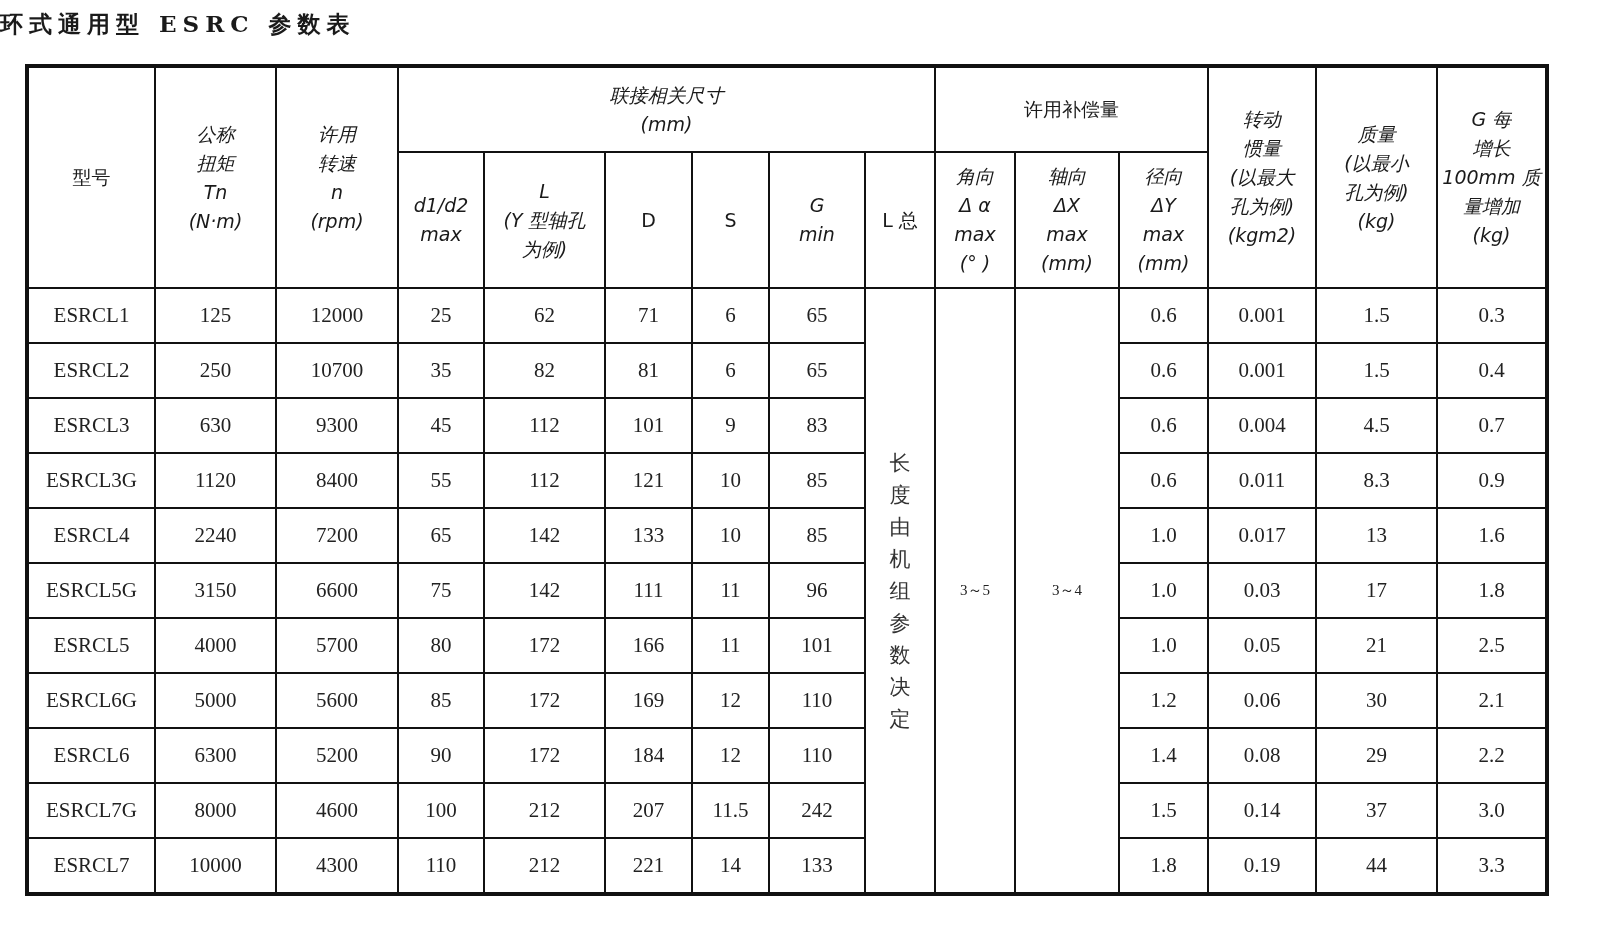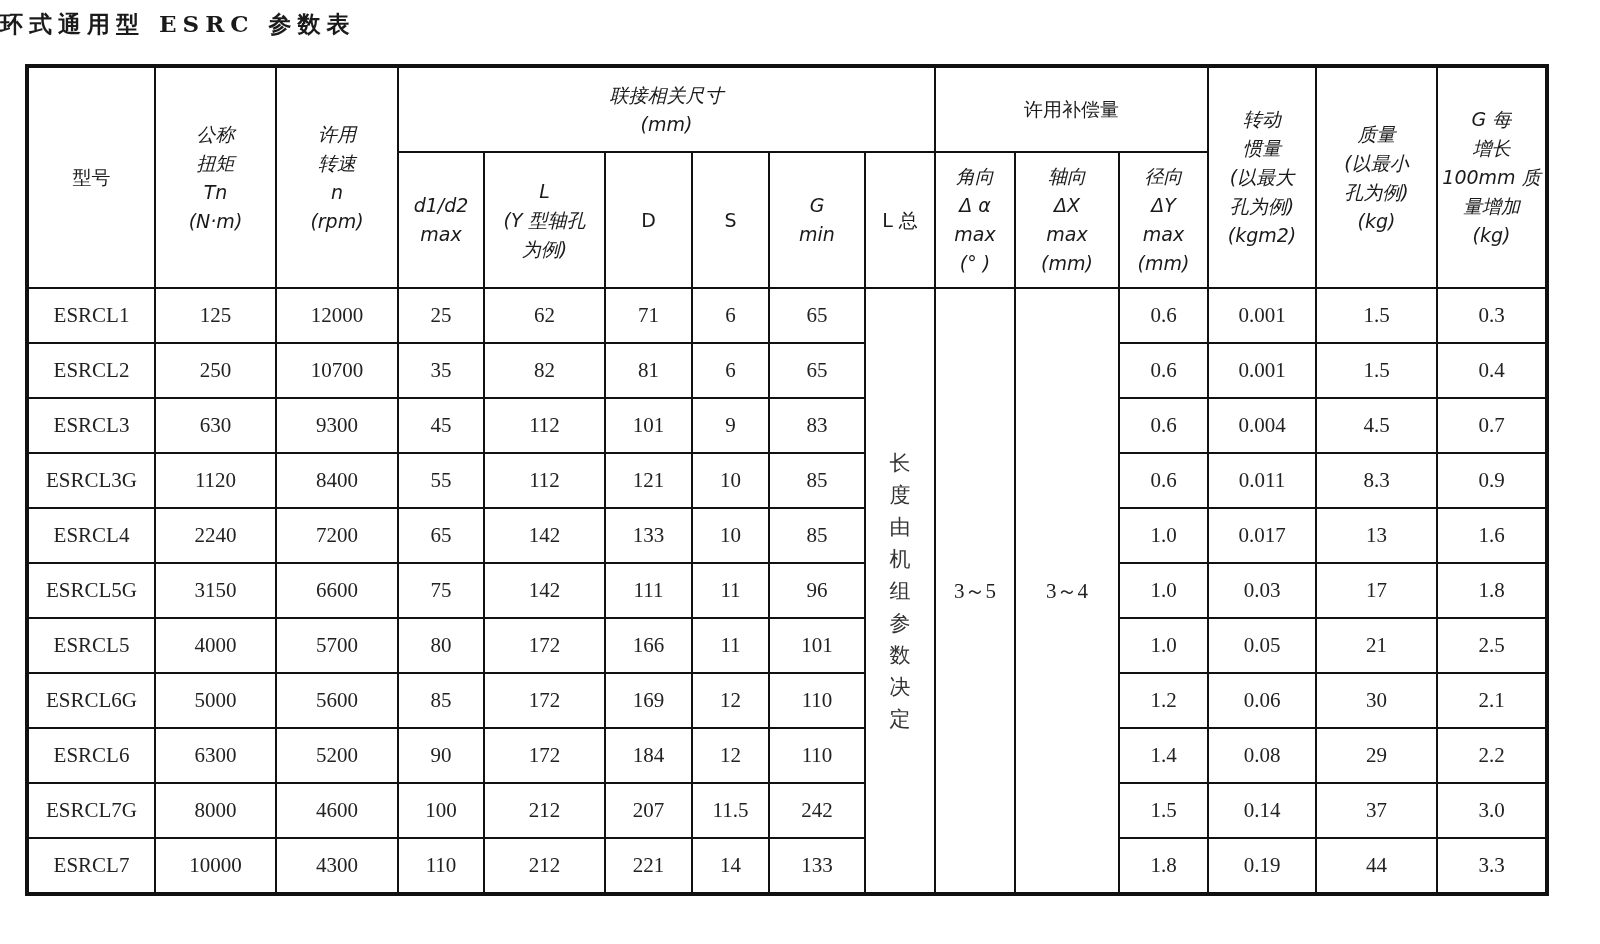--- a/index.html
+++ b/index.html
@@ -13,21 +13,21 @@
   table.spec td, table.spec th { border: 2px solid #111; padding: 0; text-align: center;
                vertical-align: middle; font-weight: normal; }
   th { font-size: 19px; line-height: 29px; font-family: "DejaVu Sans", sans-serif; }
   th.grp { height: 83px; }
   th.sub { height: 134px; }
   td { font-size: 21px; height: 53px; font-family: "Liberation Serif", serif; color: #222; }
   td.model { text-align: left; padding-left: 12px; }
   td.vert { font-family: "DejaVu Sans", sans-serif; font-size: 21px; line-height: 32px;
             width: 68px; color: #333; }
   td.vert span { display: block; }
-  td.merged { font-size: 21px; }
+  td.merged { font-size: 15px; }
   .ln { display: block; white-space: nowrap; font-style: italic; }
 </style>
 </head>
 <body>
 
 <div class="title">环式通用型 ESRC 参数表</div>
 
 <table class="spec">
   <colgroup>
     <col style="width:128px">

